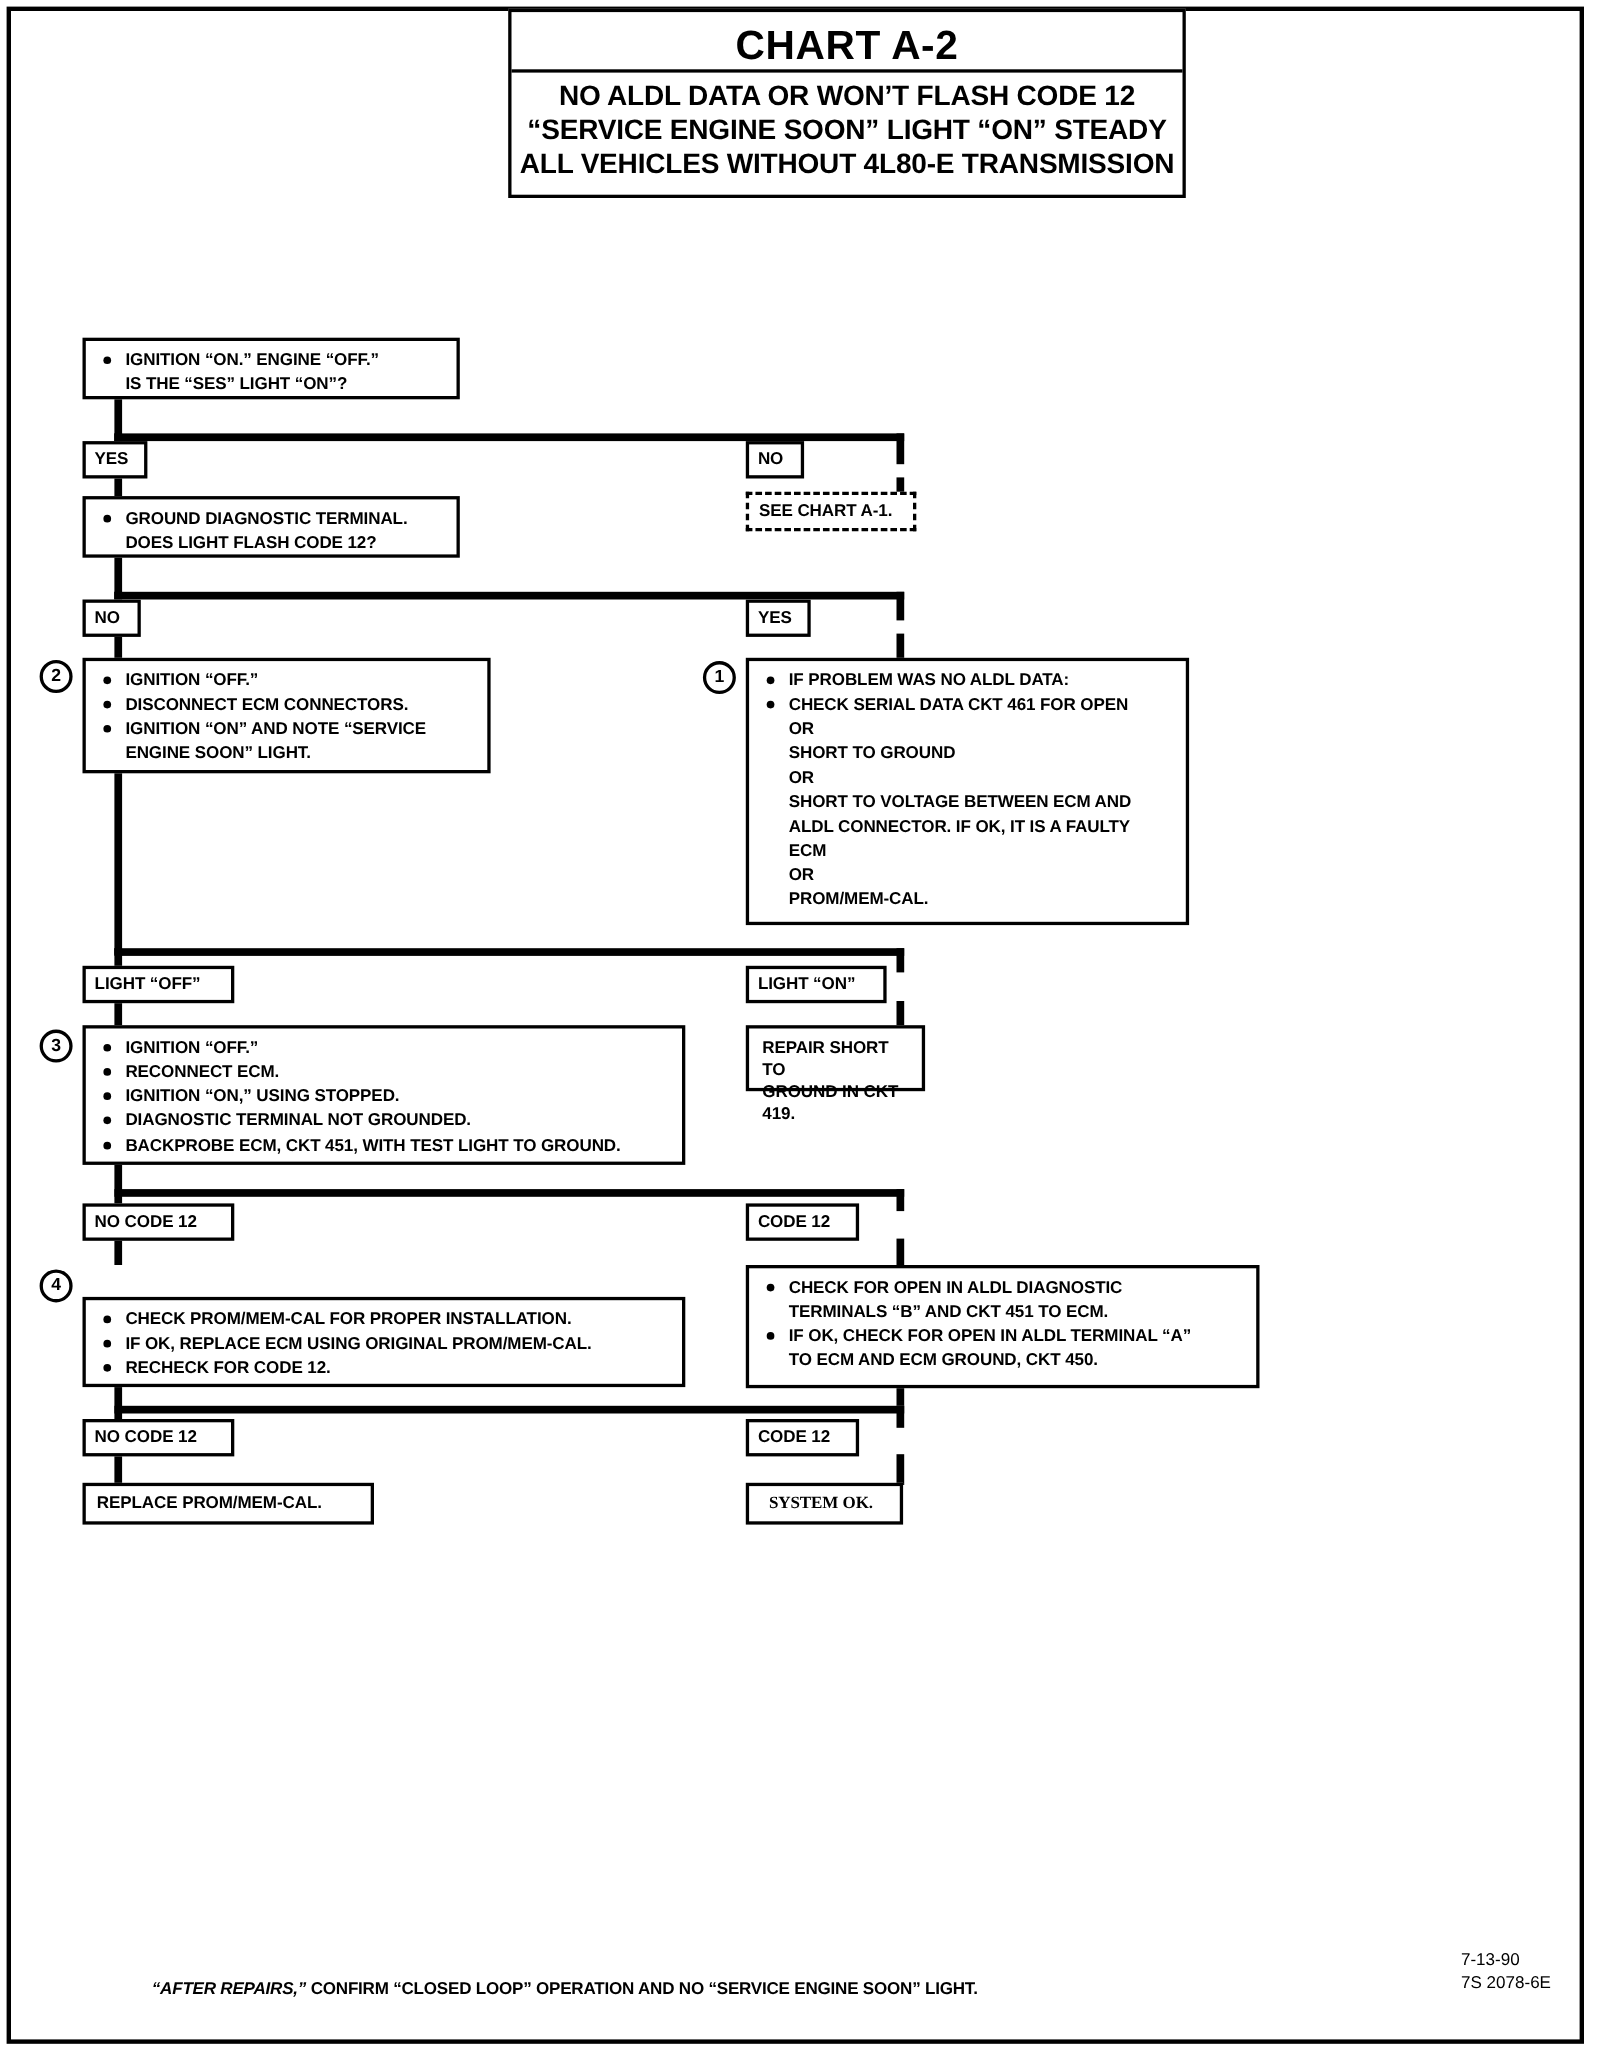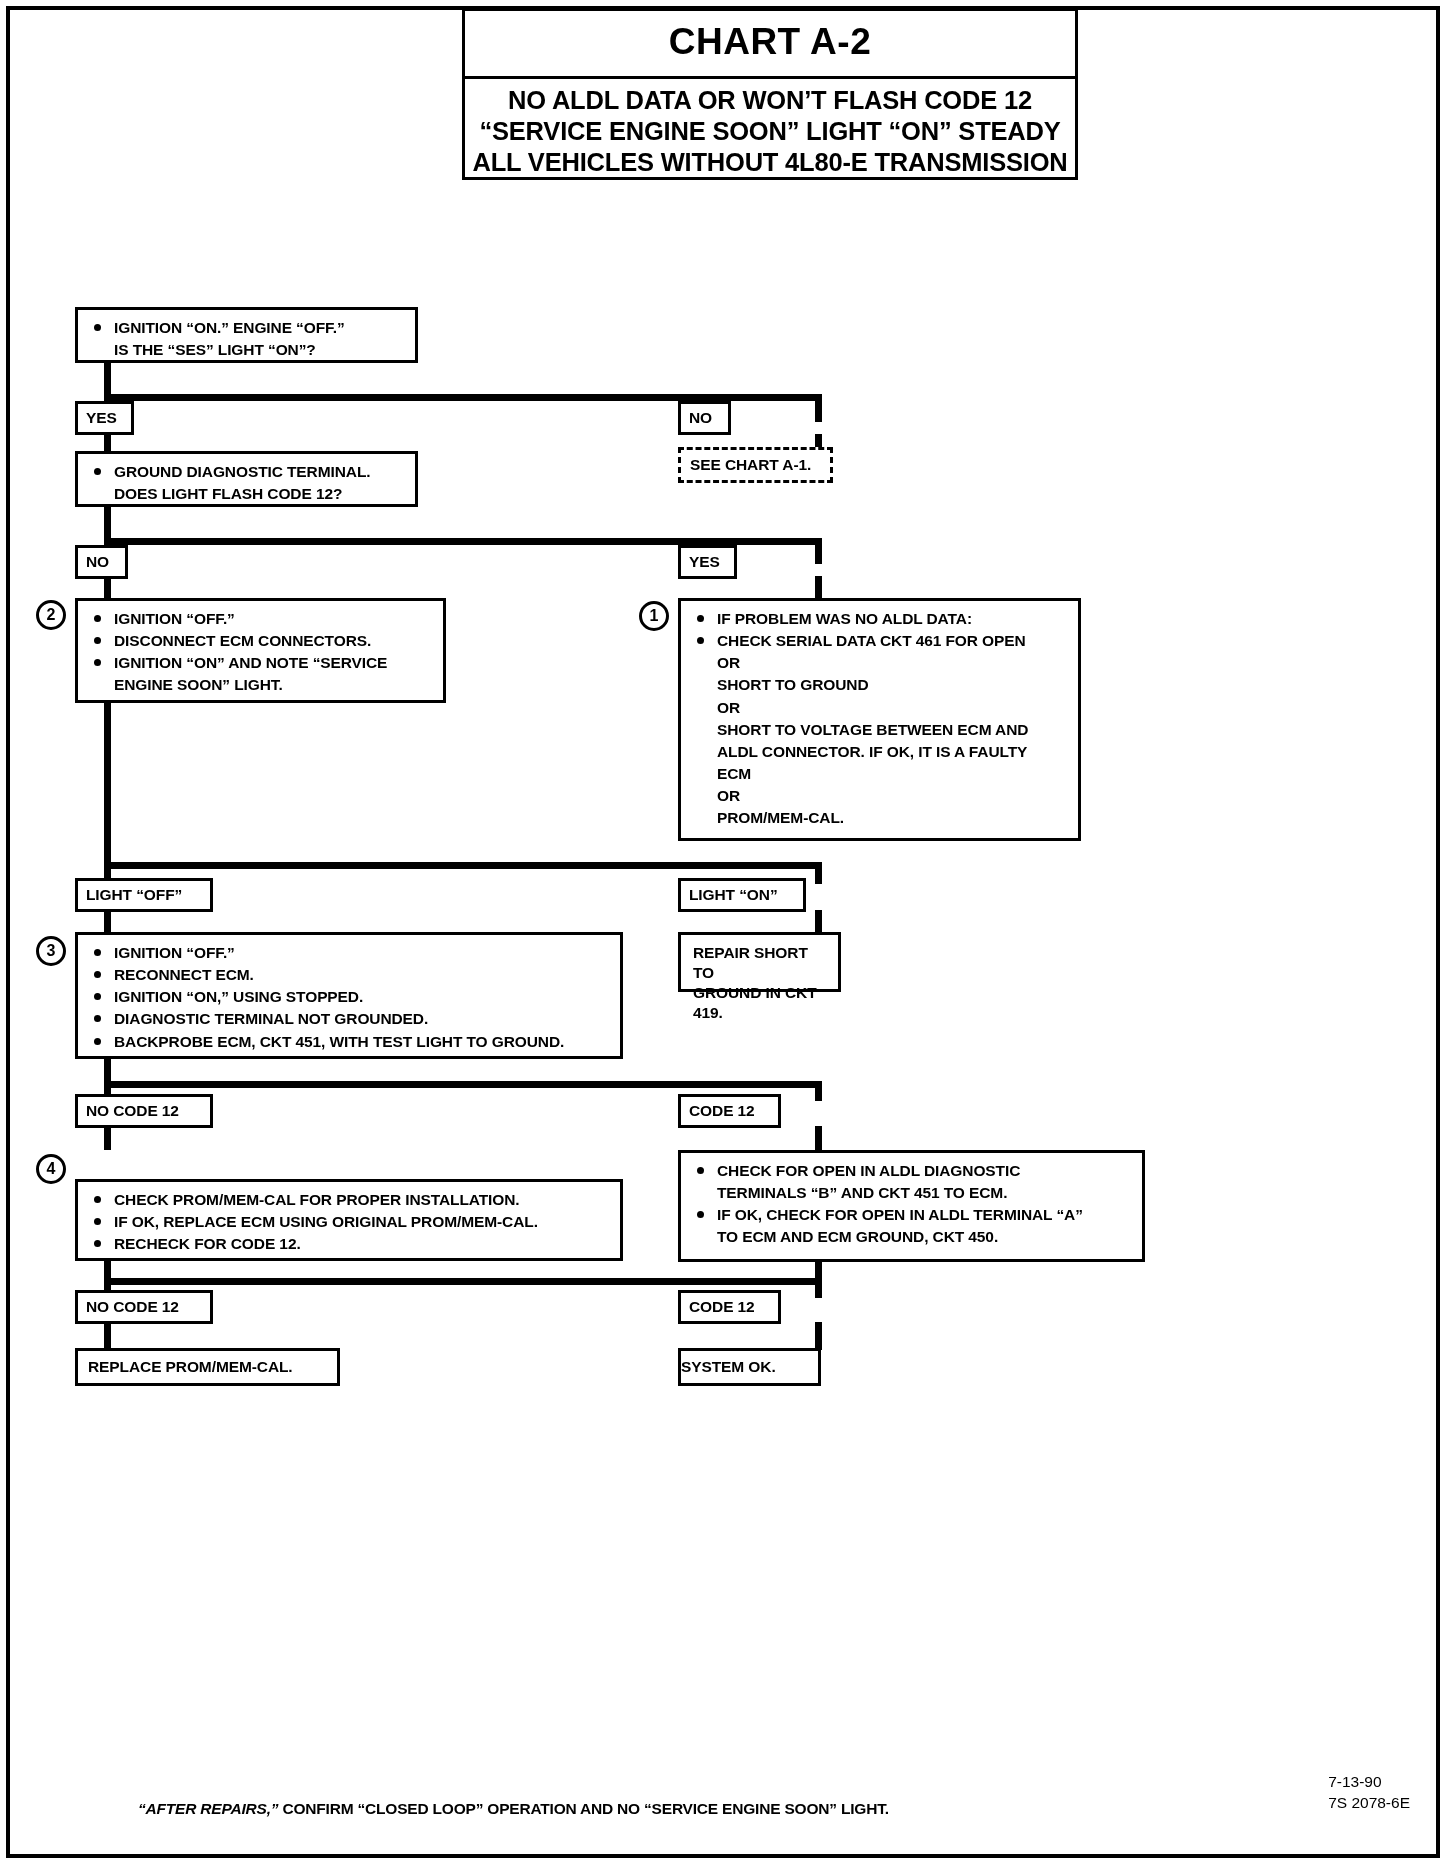--- a/index.html
+++ b/index.html
@@ -11,21 +11,21 @@
   #page-frame{position:absolute;left:6px;top:6px;width:1434px;height:1852px;
               border:4px solid #000;box-sizing:border-box;}
 
   
   #title-block{position:absolute;left:462px;top:8px;width:616px;height:172px;
                border:3px solid #000;box-sizing:border-box;background:#fff;
                display:flex;flex-direction:column;align-items:center;
                justify-content:flex-start;padding-top:12px;}
   #chart-title{font-size:37px;font-weight:bold;letter-spacing:.5px;
                line-height:1.05;}
-  #title-sub{margin-top:14px;width:100%;border-top:3px solid #000;
+  #title-sub{margin-top:1px;width:100%;border-top:3px solid #000;
              padding-top:6px;text-align:center;}
   #title-sub div{font-size:25.5px;font-weight:bold;line-height:1.22;
                  letter-spacing:-.2px;white-space:nowrap;}
 
   
   .fbox{position:absolute;box-sizing:border-box;border:3px solid #000;
         background:#fff;font-size:15.5px;font-weight:bold;
         letter-spacing:-.1px;line-height:1.30;z-index:5;}
   .fbox.pad{padding:8px 10px 8px 12px;}
   .dashed{border:3px dashed #000;}
@@ -204,21 +204,21 @@
     <li class="nobul">TO ECM AND ECM GROUND, CKT 450.</li>
   </ul>
 </div>
 
 <div class="tag" style="left:75px;top:1290px;width:138px;height:34px;">NO CODE 12</div>
 <div class="tag" style="left:678px;top:1290px;width:103px;height:34px;">CODE 12</div>
 
 <div class="fbox" style="left:75px;top:1348px;width:265px;height:38px;
      display:flex;align-items:center;padding-left:10px;">REPLACE PROM/MEM-CAL.</div>
 <div class="fbox" style="left:678px;top:1348px;width:143px;height:38px;
-     display:flex;align-items:center;padding-left:0;">SYSTEM OK.</div>
+     display:flex;align-items:center;padding-left:18px;font-family:Liberation Serif, serif;">SYSTEM OK.</div>
 
 <div id="footer-note">
   <i>“AFTER REPAIRS,”</i><span> CONFIRM “CLOSED LOOP” OPERATION AND NO “SERVICE ENGINE SOON” LIGHT.</span>
 </div>
 <div id="stamp">
   <div>7-13-90</div>
   <div>7S 2078-6E</div>
 </div>
 
 </body></html>

